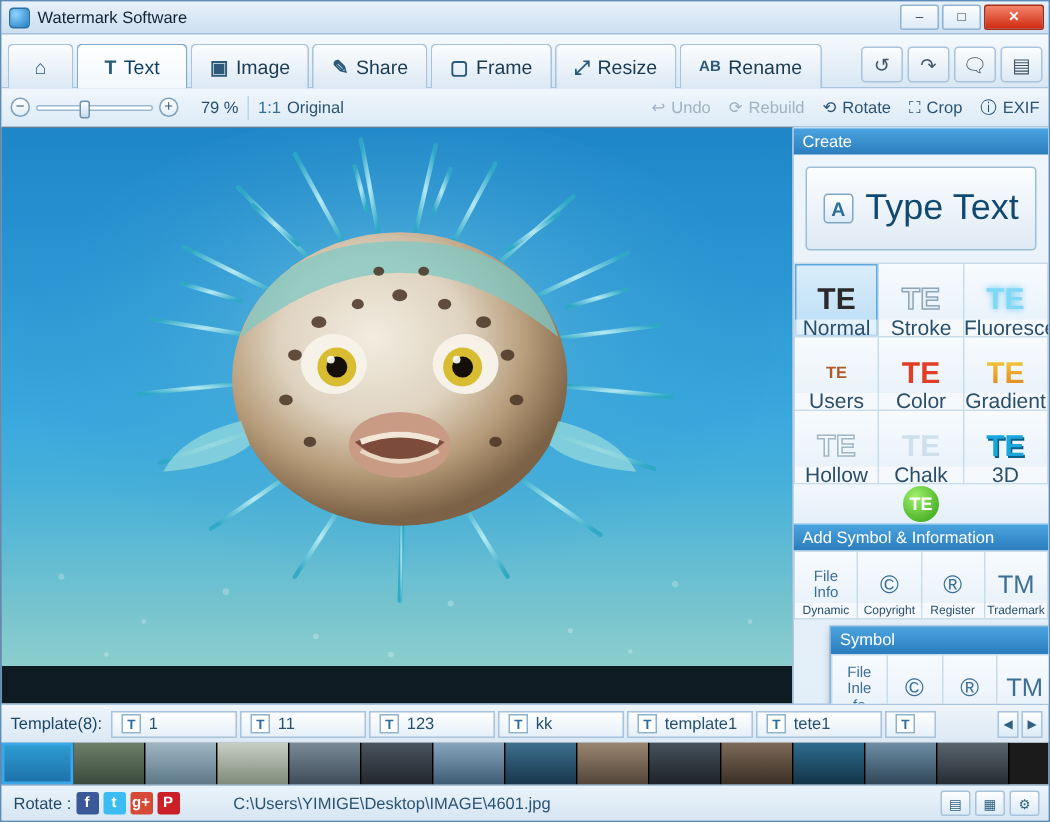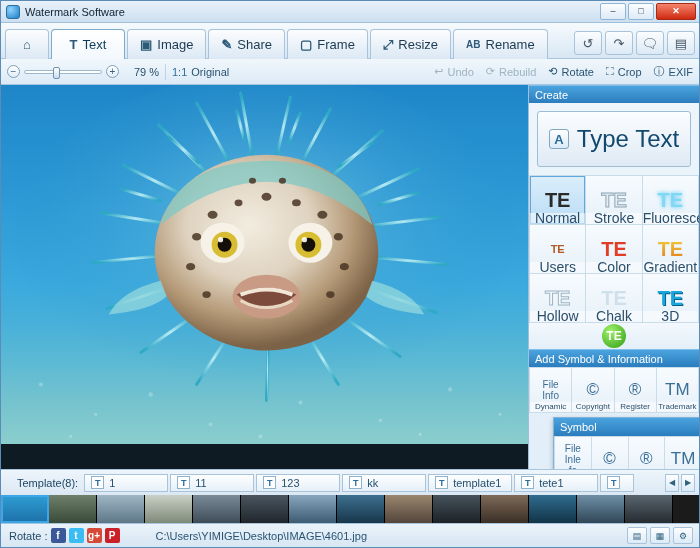--- a/index.html
+++ b/index.html
@@ -229,21 +229,21 @@
   .sym-popup .hd {
     height:18px;background:linear-gradient(#4aa3de,#2b7dbd);color:#fff;
     font-size:11px;display:flex;align-items:center;padding-left:6px;
   }
   
   .tmpl-bar {
     position:absolute; left:0; right:0; bottom:52px; height:26px;
     background:linear-gradient(#eef5fb,#dbe8f4);
     border-top:1px solid #a9c5de;
     display:flex;align-items:center;
-    padding-left:16px; gap:0px;
+    padding-left:6px; gap:0px;
     z-index:5;
   }
   .tmpl-label { font-size:11px;color:#1c4766;margin-right:6px; }
   .tmpl-item {
     height:18px; min-width:84px;
     border:1px solid #a8c3da;
     background:linear-gradient(#fdfefe,#e6f0f9);
     display:flex;align-items:center;gap:5px;
     padding:0 6px;
     font-size:11px;color:#26506e;

